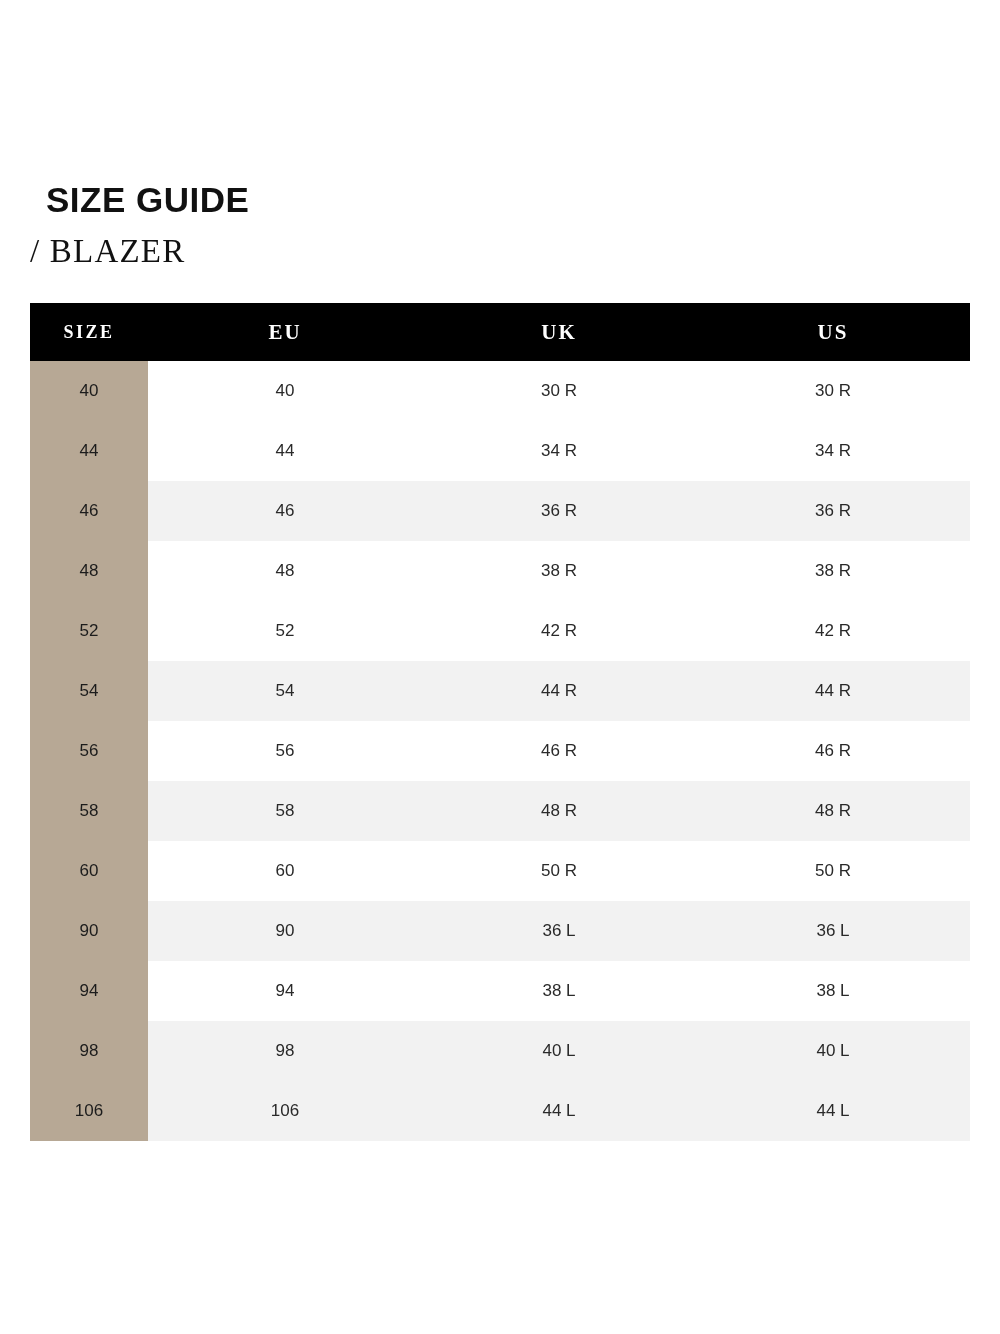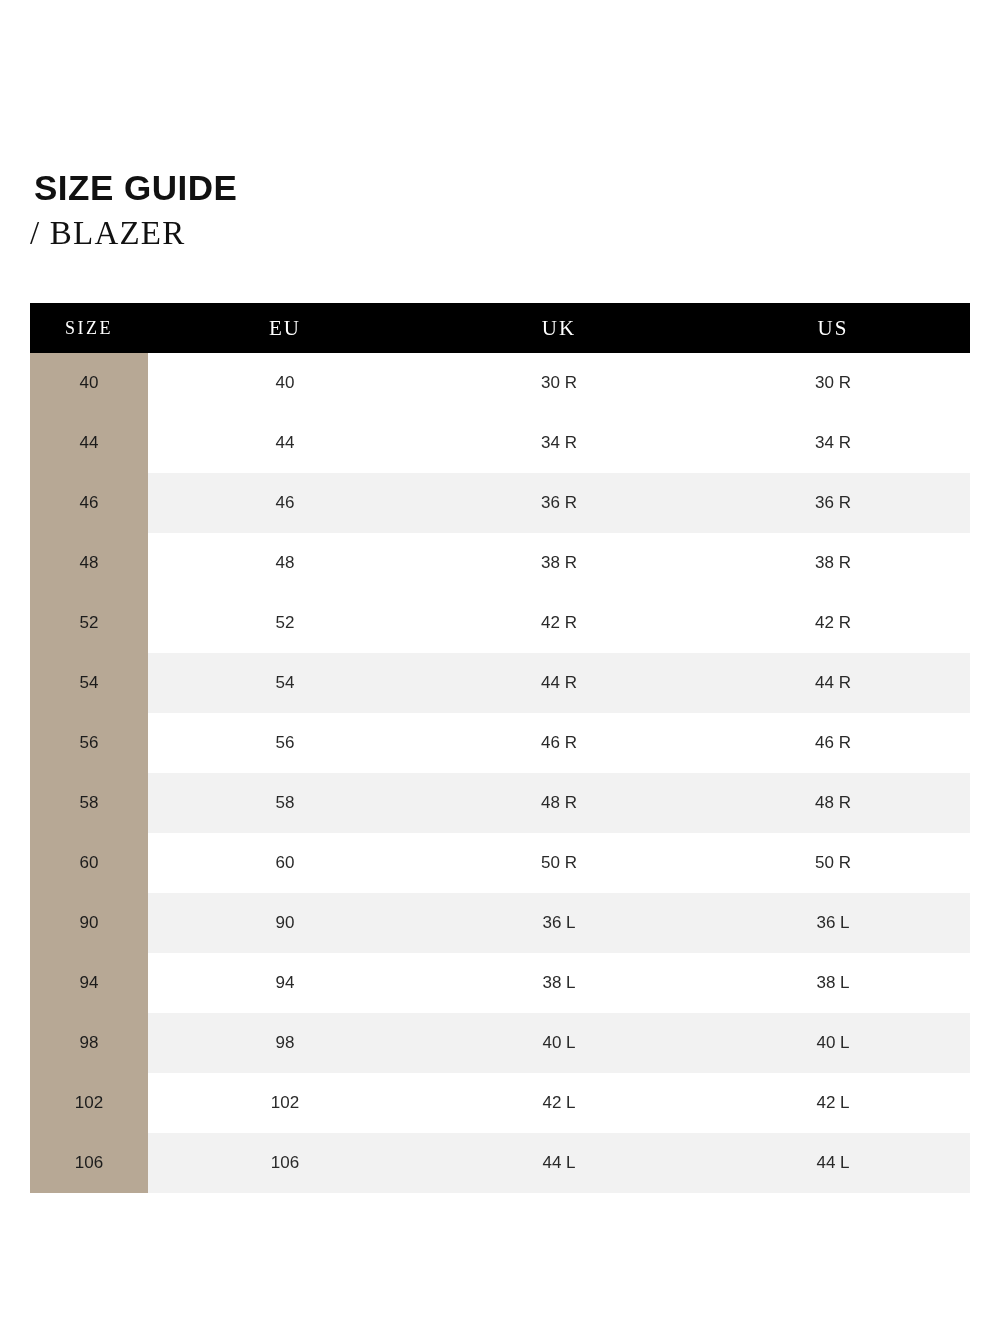--- a/index.html
+++ b/index.html
@@ -25,21 +25,21 @@
     left: 30px;
     top: 166px;
   }
   .title {
     font-family: "Liberation Sans", sans-serif;
     font-weight: bold;
     font-size: 35px;
     letter-spacing: 0.5px;
     line-height: 1.0;
     color: #111111;
-    margin: 4px;
+    margin: 16px;
   }
   .subtitle {
     font-family: "Liberation Serif", serif;
     font-size: 33px;
     letter-spacing: 1.2px;
     color: #111111;
     margin: 10px 0 0 0;
     white-space: pre;
   }
 
@@ -56,27 +56,27 @@
   }
   table.size-table col.c-size { width: 118px; }
   table.size-table col.c-eu   { width: 274px; }
   table.size-table col.c-uk   { width: 274px; }
   table.size-table col.c-us   { width: 274px; }
 
   thead th {
     background: #000000;
     color: #ffffff;
     font-family: "Liberation Serif", serif;
-    font-weight: normal;
+    font-weight: bold;
     font-size: 21px;
     letter-spacing: 2px;
-    height: 50px;
+    height: 40px;
     vertical-align: middle;
     text-align: center;
-    padding: 0;
+    padding: 9px;
   }
   thead th.h-size {
     font-size: 18px;
     letter-spacing: 2.5px;
     text-align: center;
   }
 
   tbody td {
     height: 60px;
     text-align: center;
@@ -191,26 +191,20 @@
           <td class="data-col">94</td>
           <td class="data-col">38 L</td>
           <td class="data-col">38 L</td>
         </tr>
         <tr class="even">
           <td class="size-col">98</td>
           <td class="data-col">98</td>
           <td class="data-col">40 L</td>
           <td class="data-col">40 L</td>
         </tr>
-        <tr class="odd">
-          <td class="size-col">102</td>
-          <td class="data-col">102</td>
-          <td class="data-col">42 L</td>
-          <td class="data-col">42 L</td>
-        </tr>
         <tr class="even">
           <td class="size-col">106</td>
           <td class="data-col">106</td>
           <td class="data-col">44 L</td>
           <td class="data-col">44 L</td>
         </tr>
       </tbody>
     </table>
   </div>
 

